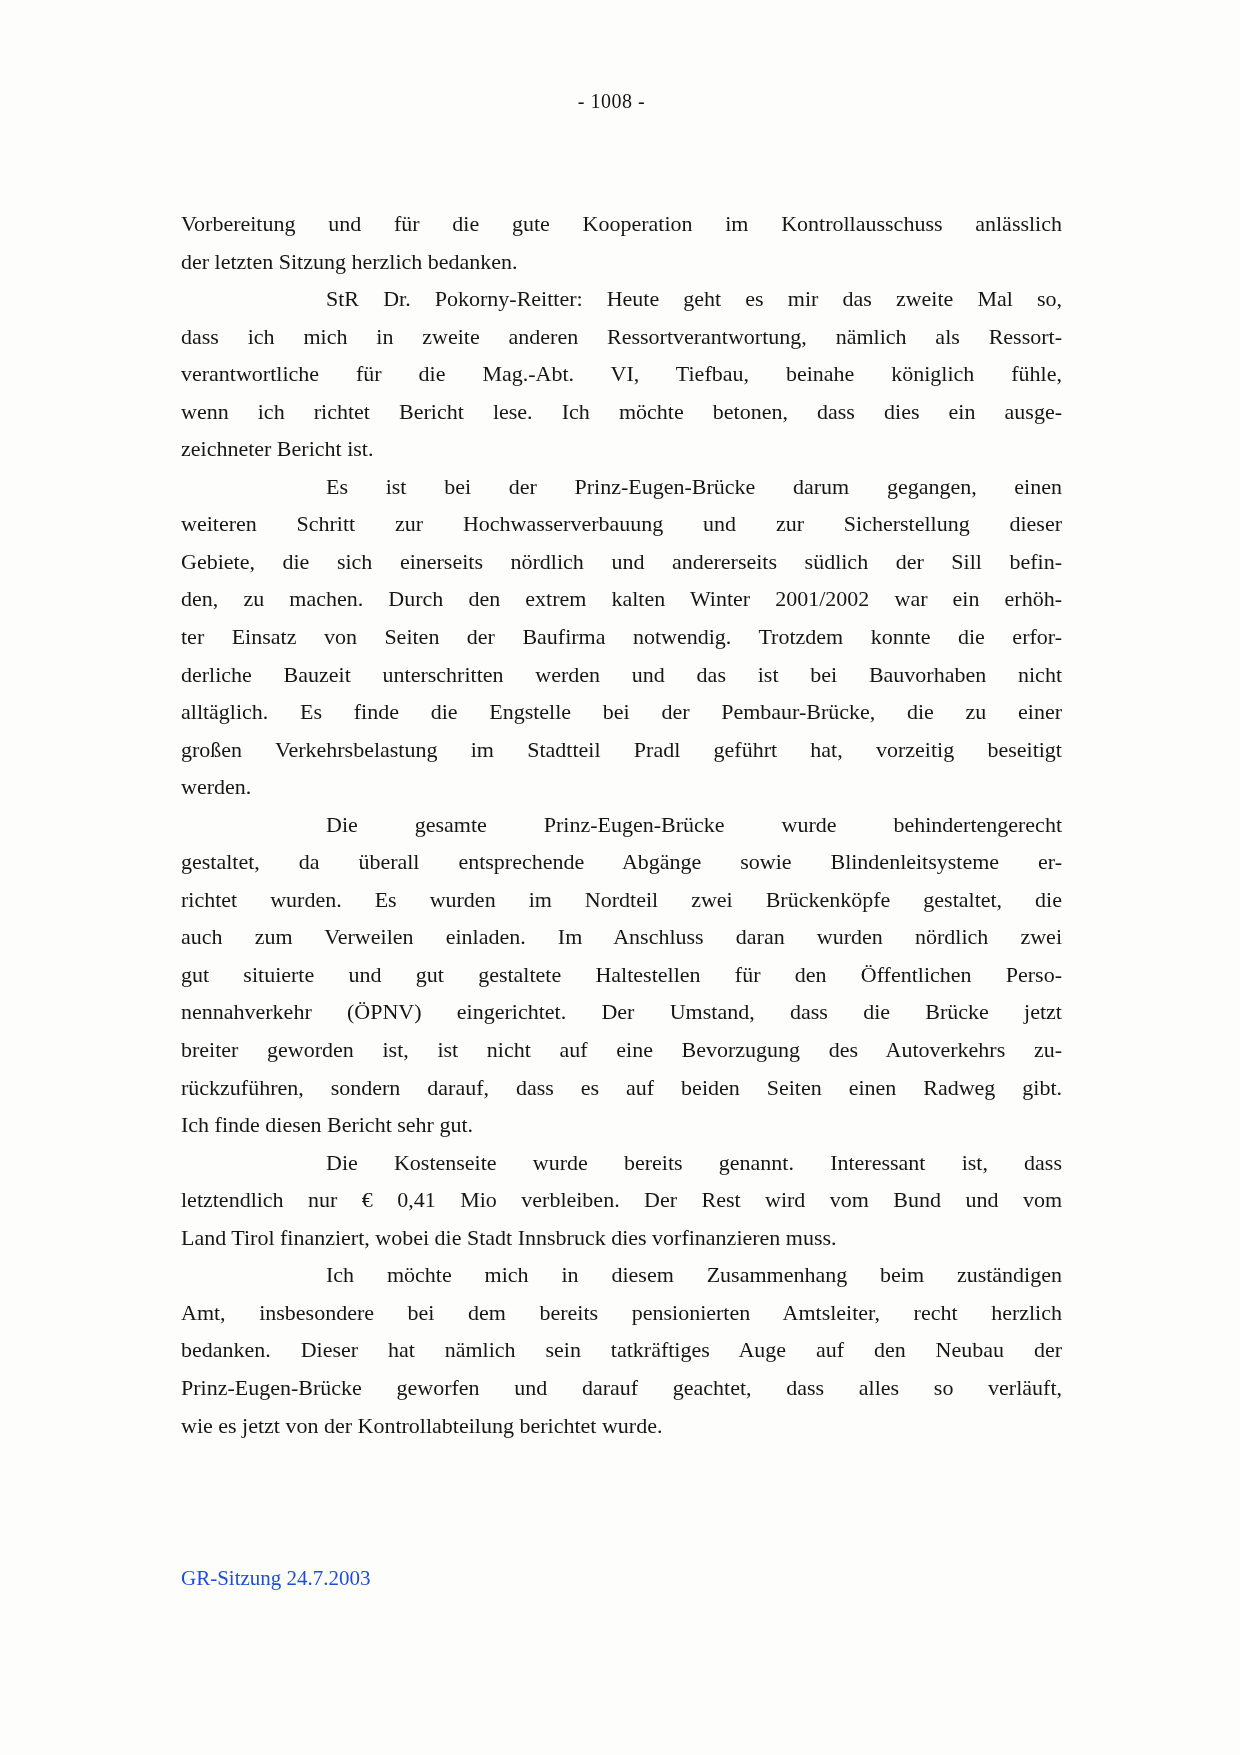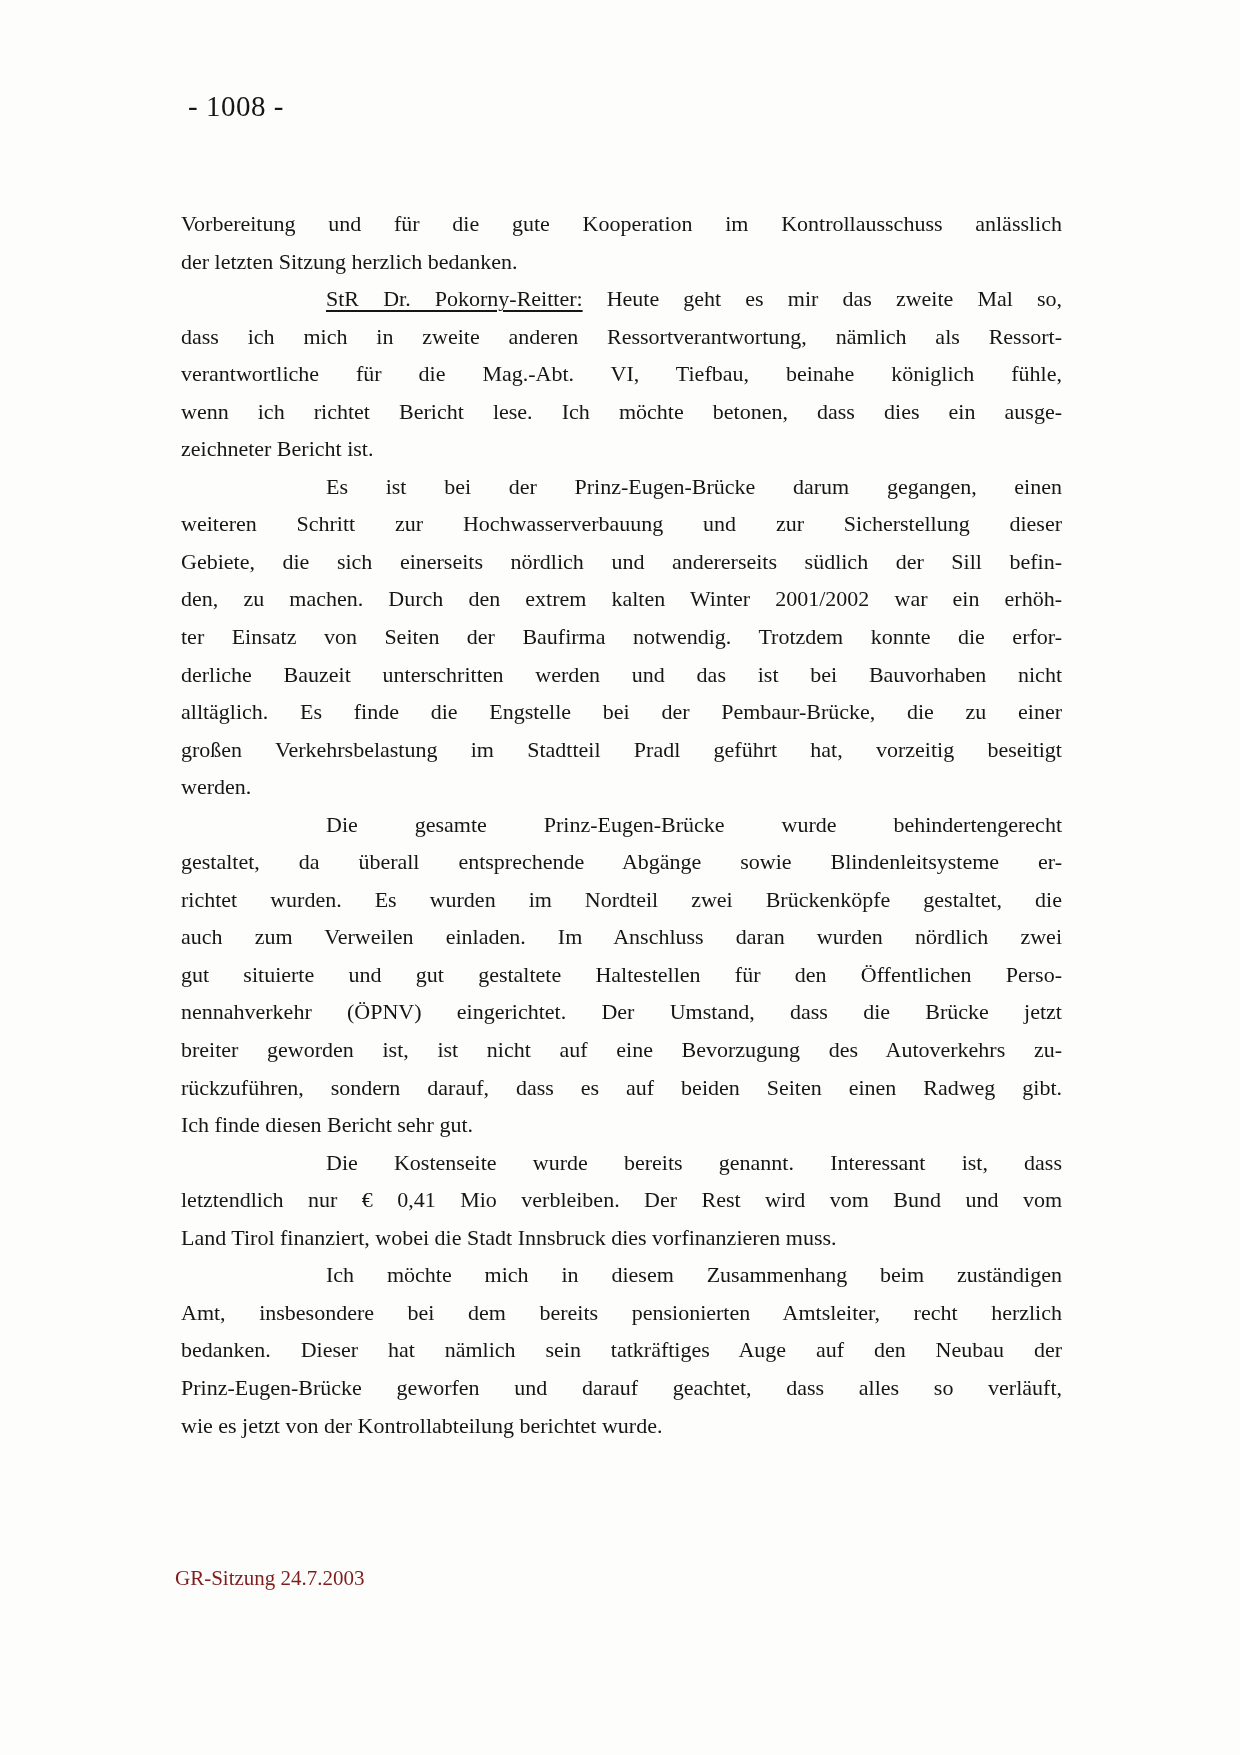--- a/index.html
+++ b/index.html
@@ -12,23 +12,24 @@
     width: 1240px;
     height: 1755px;
     background: #fdfdfc;
     color: #161616;
     font-family: "Liberation Serif", "DejaVu Serif", serif;
     overflow: hidden;
   }
   .page-number {
     position: absolute;
     top: 90px;
-    left: 188px;
+    left: 171px;
     width: 881px;
-    font-size: 29px;
+    text-align: center;
+    font-size: 20px;
     letter-spacing: 0.5px;
     white-space: pre;
   }
   .text-block {
     position: absolute;
     top: 205px;
     left: 181px;
     width: 881px;
     font-size: 22px;
     line-height: 37.55px;
@@ -40,30 +41,29 @@
     height: 37.55px;
     overflow: visible;
   }
   .line.last {
     text-align-last: left;
   }
   .line.indent {
     text-indent: 145px;
   }
   .u {
-    text-decoration: underline;
     text-decoration-thickness: 1.5px;
     text-underline-offset: 4px;
   }
   .footer {
     position: absolute;
     top: 1566px;
-    left: 175px;
+    left: 181px;
     font-size: 21px;
-    color: #7f1d1d;
+    color: #1d4ed8;
     text-align: center;
   }
 </style>
 </head>
 <body>
 
 <div class="page">
   <div class="page-number">- 1008 -</div>
 
   <div class="text-block">

